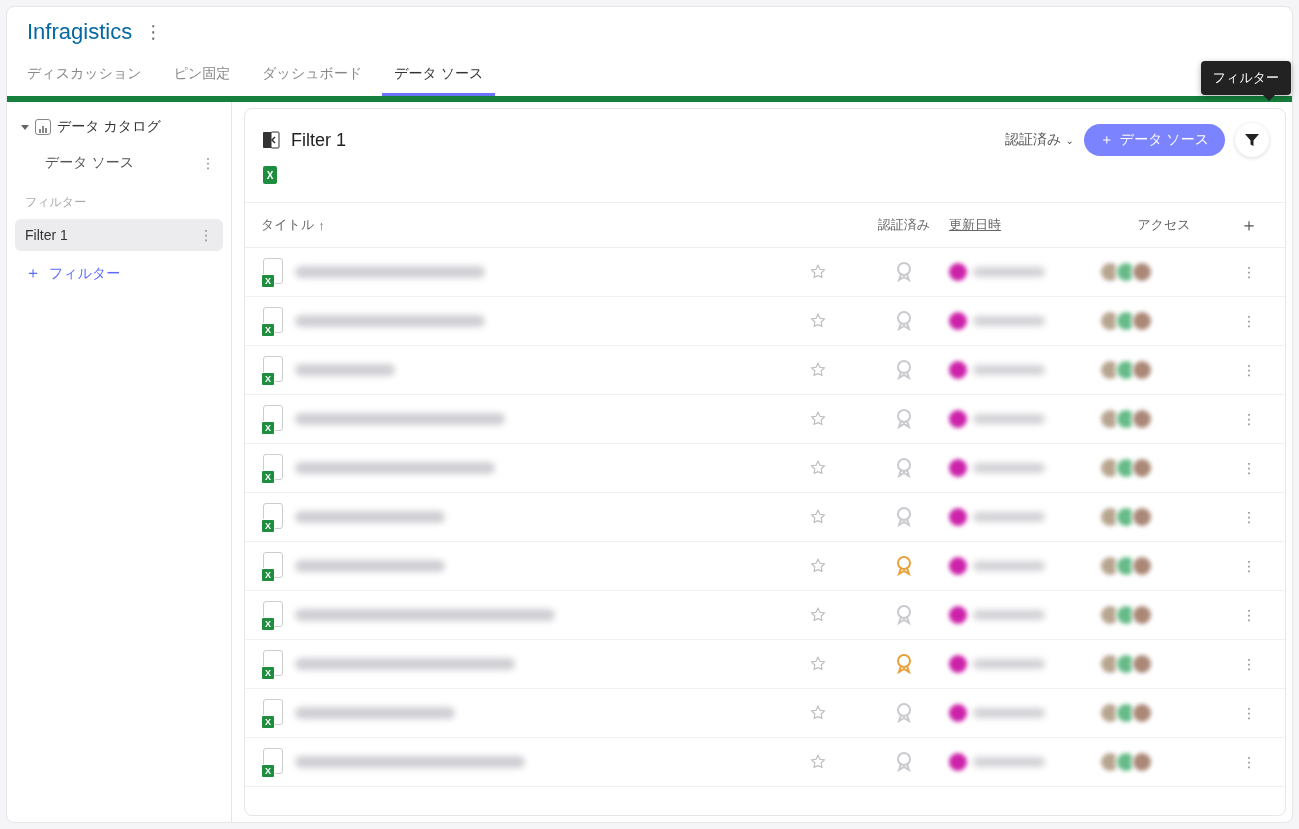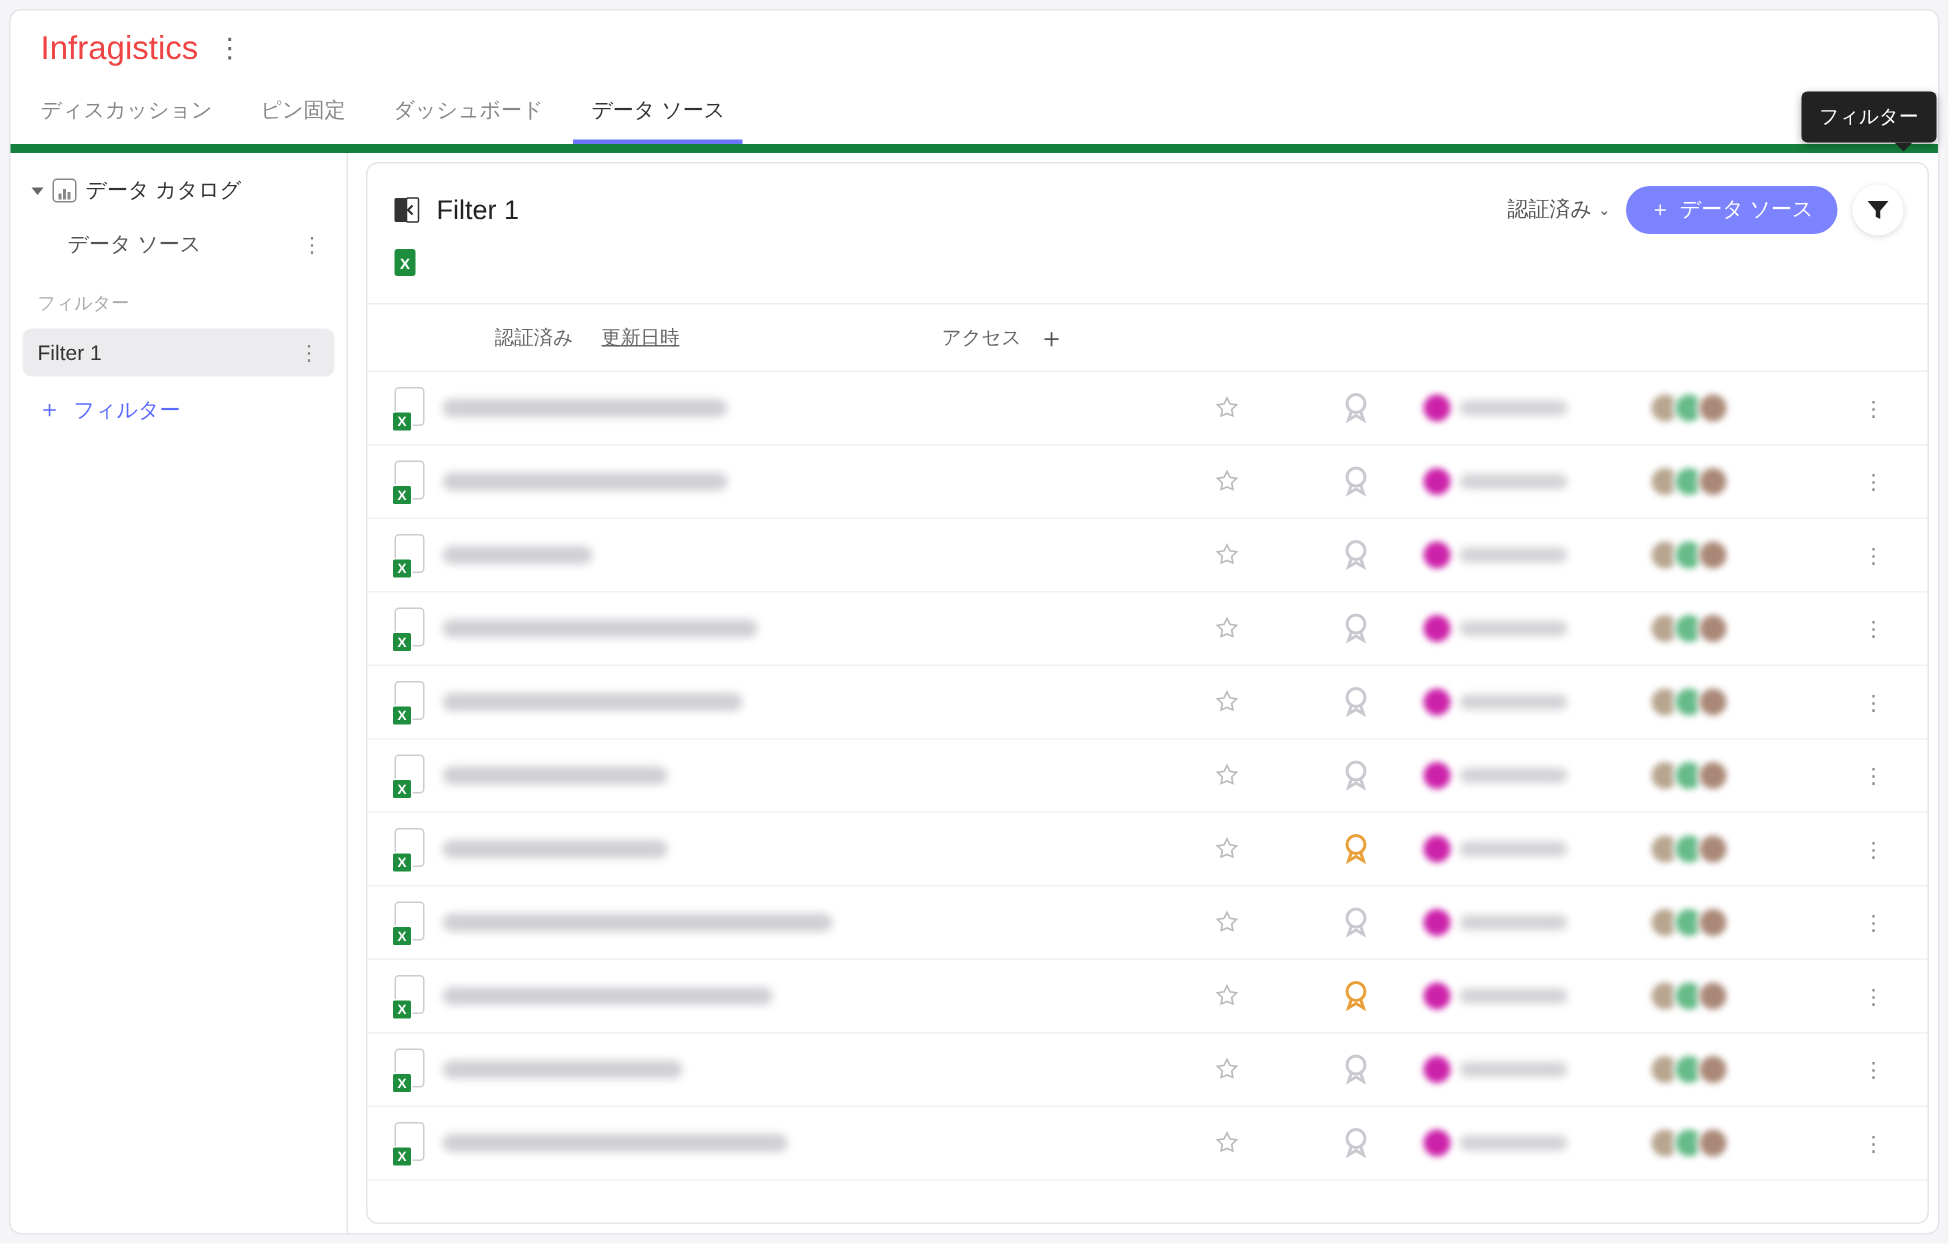--- a/index.html
+++ b/index.html
@@ -23,21 +23,21 @@
   }
   .topbar {
     display: flex;
     align-items: center;
     padding: 12px 20px 0 20px;
     gap: 12px;
   }
   .brand {
     font-size: 22px;
     font-weight: 500;
-    color: #ef4444;
+    color: #0369a1;
   }
   .top-more { color:#666; font-size:18px; cursor:pointer; }
   .tabs {
     display: flex;
     gap: 8px;
     padding: 0 8px;
     border-bottom: 6px solid #15803d;
     margin-top: 10px;
   }
   .tab {
@@ -140,21 +140,21 @@
   .table-head {
     display:flex; align-items:center;
     padding: 10px 16px;
     color:#666; font-size:13px;
     border-bottom:1px solid #eee;
   }
   .col-title { flex: 1 1 auto; display:flex; align-items:center; gap:4px;}
   .col-star  { width:50px; text-align:center;}
   .col-cert  { width:90px; text-align:center;}
   .col-date  { width:150px; text-align:left;text-decoration:underline;}
-  .col-access{ width:130px; text-align:right;font-family:Liberation Mono, monospace;}
+  .col-access{ width:130px; text-align:center;font-family:Liberation Mono, monospace;}
   .col-add   { width:40px; text-align:center; color:#555; font-size:18px;}
   .rows { overflow-y:auto; flex:1;}
   .row {
     display:flex; align-items:center;
     padding: 10px 16px;
     border-bottom:1px solid #f1f1f3;
   }
   .row .col-title{ display:flex; align-items:center; gap:10px;}
   .file-ico { width:24px; height:28px; position:relative; flex:0 0 auto;}
   .file-ico .page{
@@ -268,20 +268,24 @@
       <div class="chip-row">
         <span class="excel-chip">
           <svg width="20" height="22" viewBox="0 0 20 22">
               <rect x="2" y="1" width="14" height="18" rx="2" fill="#1e8e3e"></rect>
               <text x="9" y="14" text-anchor="middle" font-size="10" font-weight="700" fill="#fff">X</text>
             </svg>
         </span>
       </div>
 
       <div class="table-head">
+        <div class="col-title">
+          <span>タイトル</span>
+          <span>↑</span>
+        </div>
         <div class="col-star"></div>
         <div class="col-cert">認証済み</div>
         <div class="col-date">更新日時</div>
         <div class="col-access">アクセス</div>
         <div class="col-add plus-ico">＋</div>
       </div>
 
       <div class="rows" id="rows">
           <div class="row">
             <div class="col-title">

